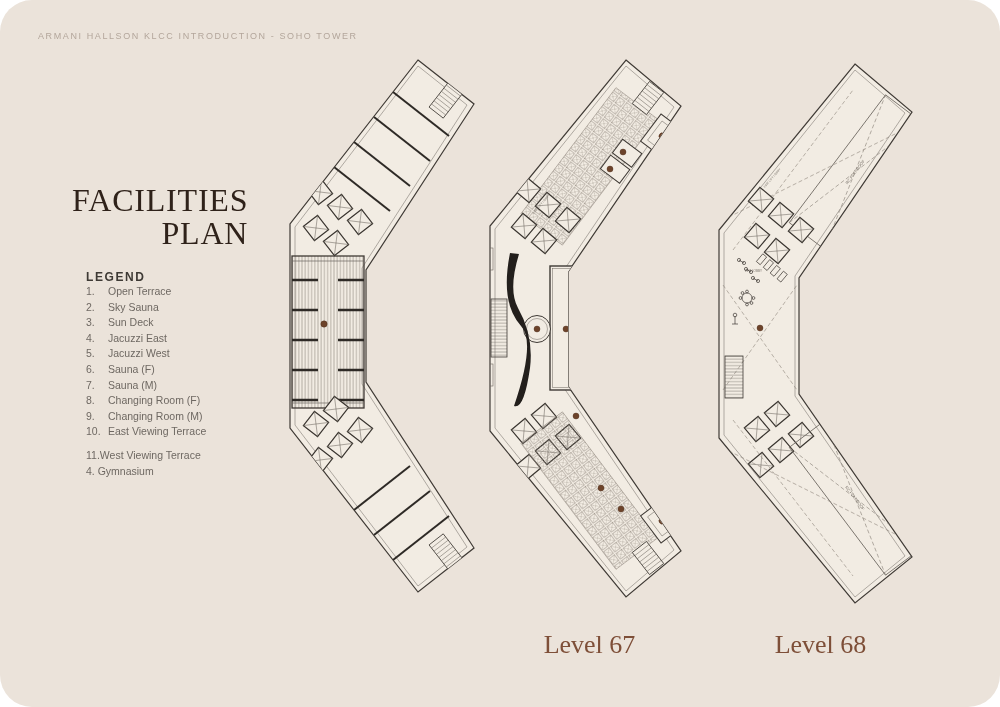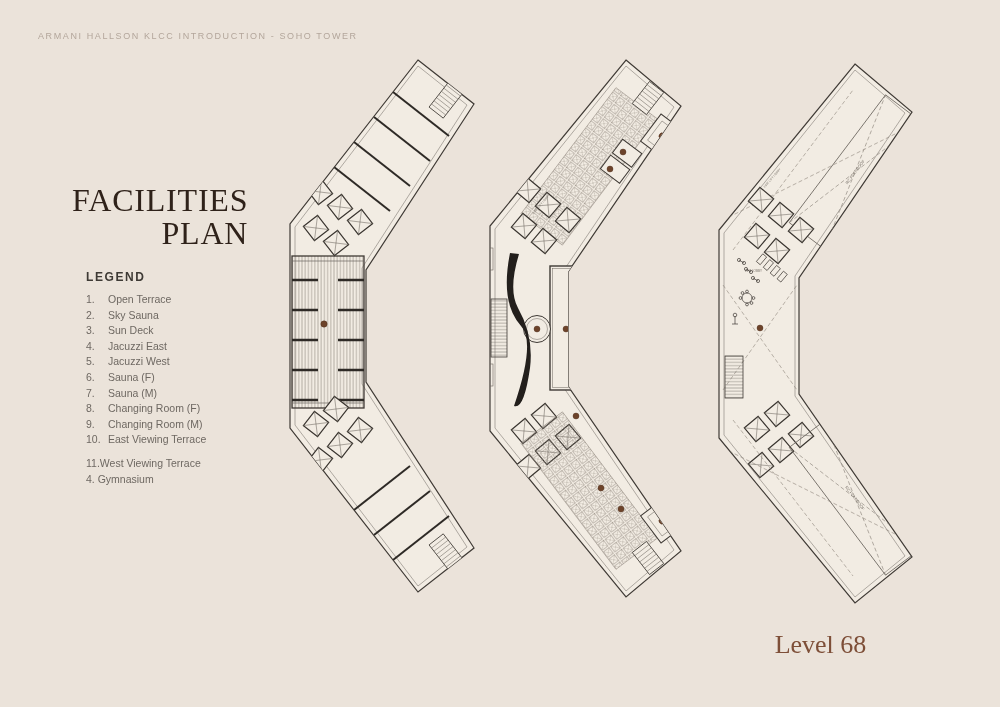--- a/index.html
+++ b/index.html
@@ -1,29 +1,29 @@
 <!DOCTYPE html>
 <html><head>
 <meta charset="utf-8">
 <style>
   html,body{margin:0;padding:0;}
   body{width:1000px;height:707px;overflow:hidden;
        font-family:"Liberation Sans",sans-serif;}
-  #page{position:relative;width:1000px;height:707px;background:#ebe3da;}
+  #page{position:relative;width:1000px;height:707px;background:#ebe3da;border-radius:32px;}
 
   .doc-header{position:absolute;left:38px;top:31px;font-size:9px;
       letter-spacing:1.6px;color:#b3a69b;font-weight:400;}
 
   .title{position:absolute;left:72px;top:184px;
       font-family:"Liberation Serif",serif;font-size:32px;line-height:1.04;
       color:#2f221a;letter-spacing:0.8px;font-weight:400;text-align:right;}
 
   .legend{position:absolute;left:86px;top:270px;width:190px;}
   .legend-heading{font-size:12px;letter-spacing:1.6px;color:#3e3a35;
-      font-weight:700;margin-bottom:8px;}
+      font-weight:700;}
   .legend-row{display:flex;font-size:10.5px;color:#6e6862;line-height:15.6px;}
   .legend-num{width:22px;flex:0 0 22px;}
   .legend-plain{font-size:10.5px;color:#6e6862;line-height:16px;}
   .legend-gap{height:7px;}
 
   .plan{position:absolute;}
   .plan svg{display:block;width:100%;height:100%;}
   .plan-label{position:absolute;text-align:center;
       font-family:"Liberation Serif",serif;font-size:26px;color:#7e4f38;}
   .thin{stroke:#6b655e;fill:none;}
@@ -367,15 +367,16 @@
       <g transform="translate(152,438) rotate(53)">
         <rect x="-80" y="-22" width="160" height="44" fill="none" stroke="#6b655e" stroke-width="0.8"></rect>
         <path class="dash" d="M-80,-22 L80,22 M-80,22 L80,-22"></path>
         <text class="tinytxt" font-size="4" text-anchor="middle" x="0" y="1.5">RC FLAT ROOF</text>
       </g>
       <path class="dash" d="M30,360 L150,516 M20,388 L200,478"></path>
     </g>
   </svg>
   </div>
 
+  <div class="plan-label" style="left:476px;top:630px;width:227px">Level 67</div>
   <div class="plan-label" style="left:703px;top:630px;width:235px">Level 68</div>
 
 </div>
 
 </body></html>

